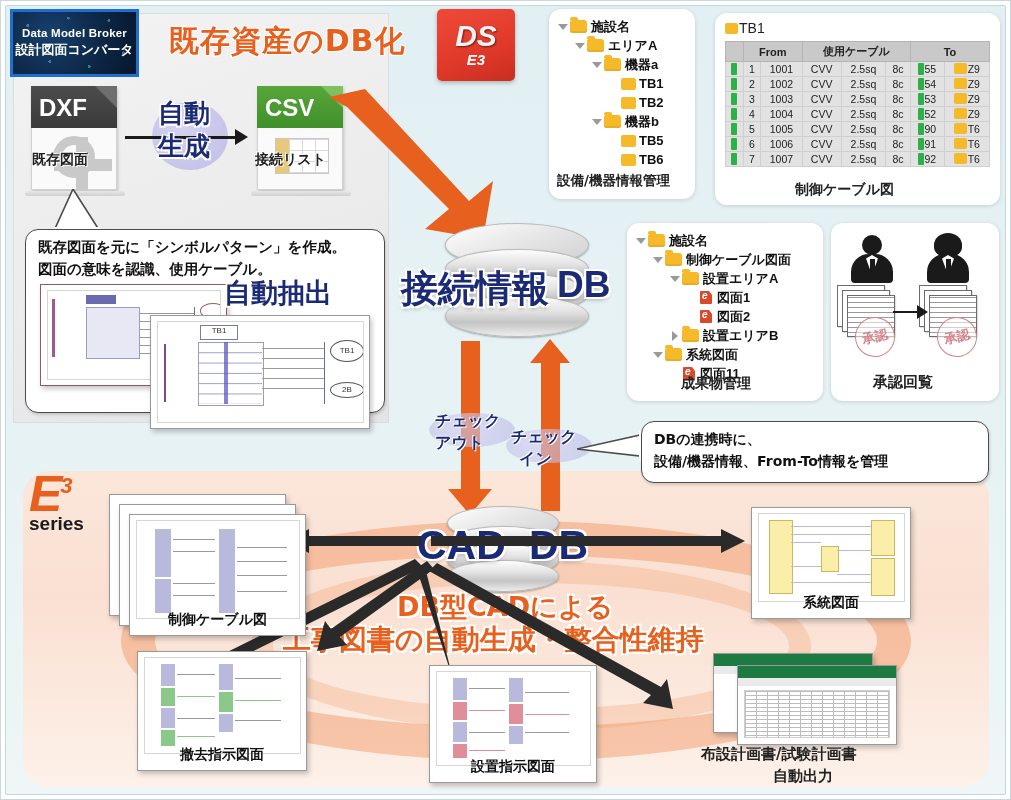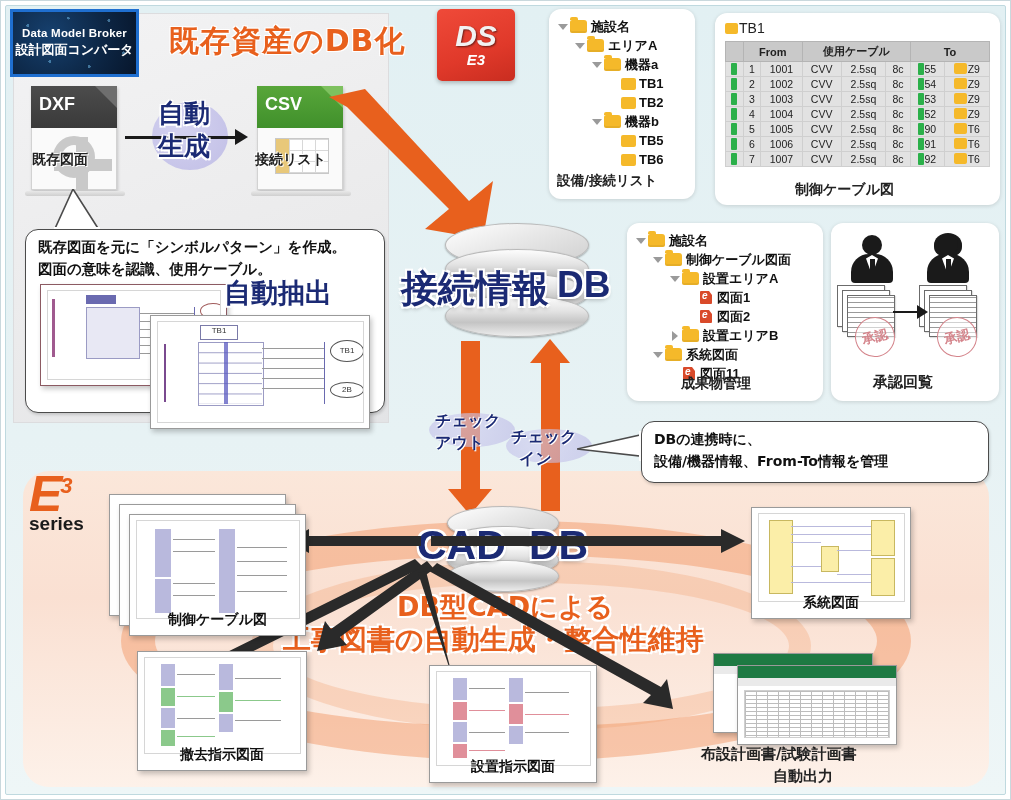--- a/index.html
+++ b/index.html
@@ -70,21 +70,21 @@
       letter-spacing:-2px;}
   .e3s .sup{font-size:22px;vertical-align:super;}
   .e3s .ser{font-size:19px;font-weight:bold;color:#1a1a1a;margin-top:-6px;}
 
   
   .fileicon{position:absolute;width:86px;height:104px;}
   .fileicon .body{position:absolute;inset:0;background:#fafafa;border:1px solid #d2d2d2;
       box-shadow:1px 2px 3px rgba(0,0,0,.18);}
   .fileicon .top{position:absolute;left:0;top:0;width:100%;height:42px;}
   .fileicon .fold{position:absolute;right:0;top:0;width:22px;height:22px;}
-  .fileicon .lbl{position:absolute;left:8px;top:8px;font-size:18px;font-weight:bold;color:#fff;}
+  .fileicon .lbl{position:absolute;left:8px;top:8px;font-size:24px;font-weight:bold;color:#fff;}
   .dxf .top{background:linear-gradient(180deg,#4c4c4c,#3a3a3a);}
   .dxf .fold{background:#6e6e6e;clip-path:polygon(0 0,100% 100%,100% 0);}
   .csv .top{background:linear-gradient(180deg,#58a63a,#40902b);}
   .csv .fold{background:#7ec15f;clip-path:polygon(0 0,100% 100%,100% 0);}
   .gear{position:absolute;left:22px;top:50px;width:42px;height:42px;border-radius:50%;
       border:9px solid #c9c9c9;box-sizing:border-box;}
   .gear::before,.gear::after{content:"";position:absolute;background:#c9c9c9;}
   .gear::before{left:-8px;top:14px;width:58px;height:12px;}
   .gear::after{left:14px;top:-8px;width:12px;height:58px;}
   .minitbl{position:absolute;left:18px;top:52px;width:52px;height:34px;
@@ -325,21 +325,21 @@
           <span class="tri "></span>
           <span class="tag-ic"></span>
           <span>TB5</span>
         </div>
         <div class="trow" style="padding-left: 51px;">
           <span class="tri "></span>
           <span class="tag-ic"></span>
           <span>TB6</span>
         </div>
       </div>
-    <div class="t cap jp" style="left:8px;top:163px;font-size:13.5px;">設備/接続リスト</div>
+    <div class="t cap jp" style="left:8px;top:163px;font-size:13.5px;">設備/機器情報管理</div>
   </div>
 
   <div class="card" style="left:714px;top:12px;width:285px;height:192px;">
     <div style="position:absolute;left:10px;top:7px;display:flex;align-items:center;">
       <span class="chip-y"></span>
       <span style="font-size:14px;color:#222;">TB1</span>
     </div>
     <table class="tb" id="conn-table" style="left:10px;top:28px;width:265px;">
         <thead>
           <tr>

